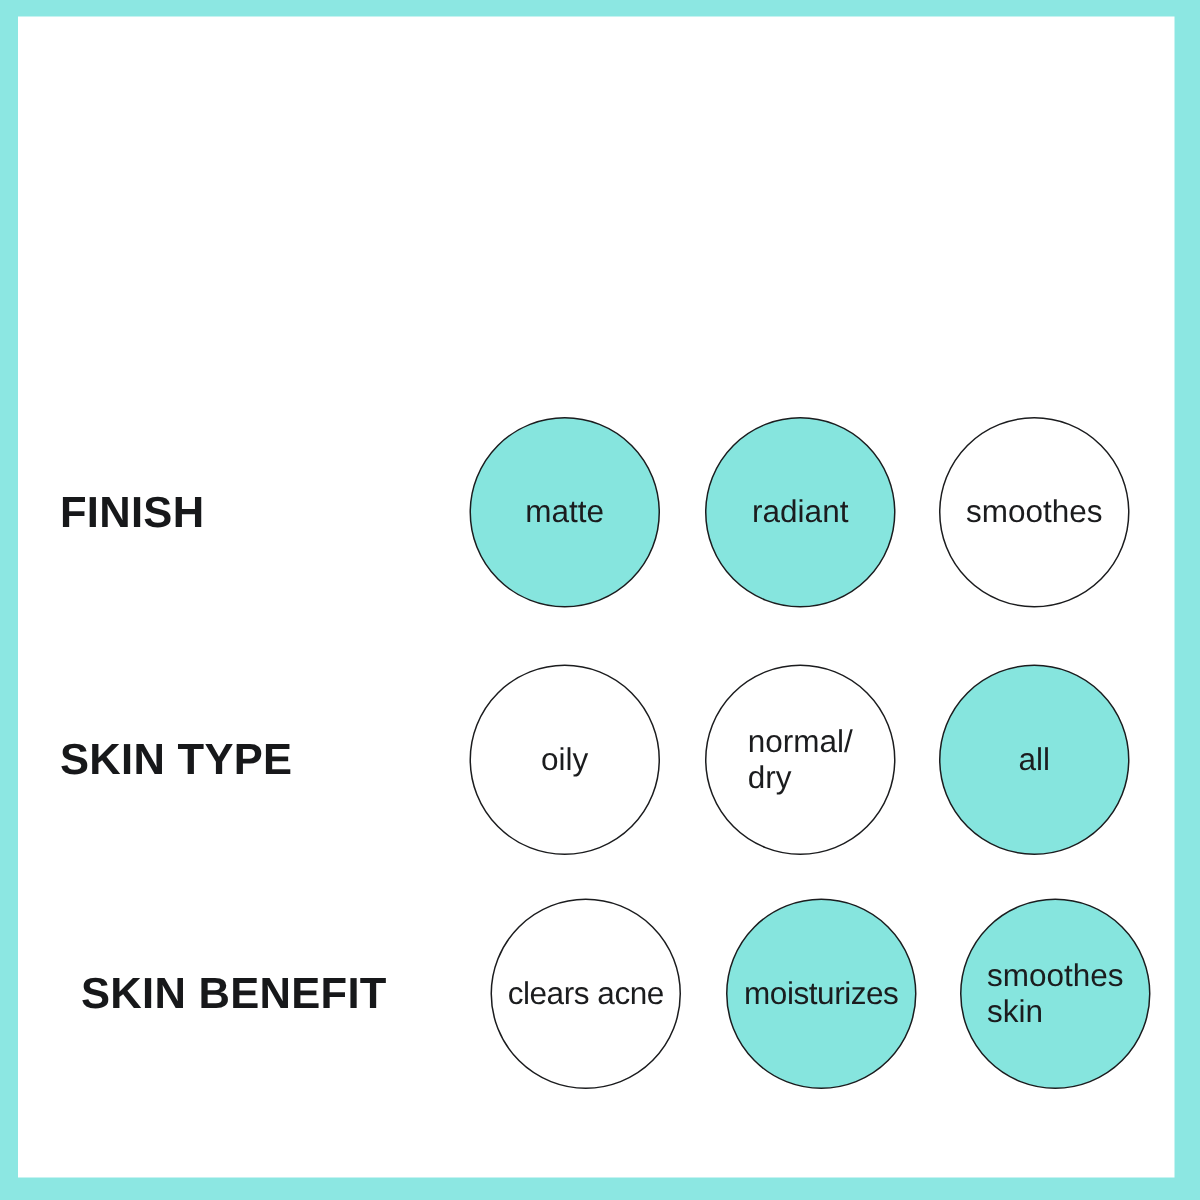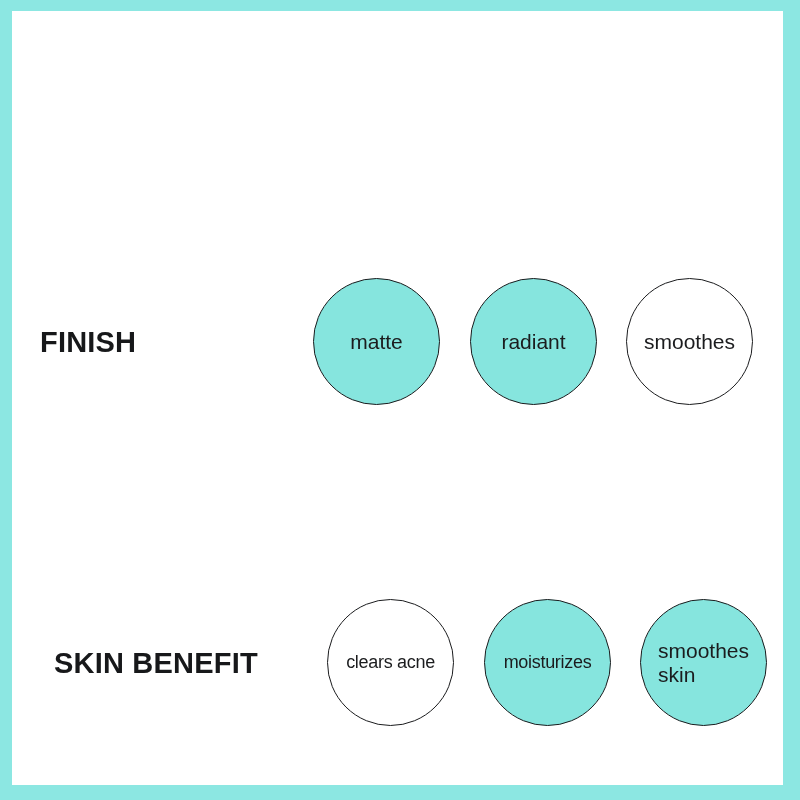--- a/index.html
+++ b/index.html
@@ -93,21 +93,21 @@
   .option-label {
     font-family: "Liberation Sans", sans-serif;
     font-weight: normal;
     font-size: 21px;
     line-height: 1.12;
     color: #1b1c1e;
     white-space: pre-line;
     padding: 0 1px;
   }
   .option-label.wide {
-    font-size: 18px;
+    font-size: 21px;
     letter-spacing: -0.3px;
   }
 </style>
 </head>
 <body>
 
 <div id="canvas">
   <div id="page">
     <div class="grid">
 
@@ -119,20 +119,35 @@
           </div>
           <div class="option-circle col-1 selected">
             <span class="option-label">radiant</span>
           </div>
           <div class="option-circle col-2">
             <span class="option-label">smoothes</span>
           </div>
         </div>
       </div>
 
+      <div class="attr-row row-1">
+        <div class="row-label">SKIN TYPE</div>
+        <div class="options">
+          <div class="option-circle col-0">
+            <span class="option-label">oily</span>
+          </div>
+          <div class="option-circle col-1">
+            <span class="option-label">normal/
+dry</span>
+          </div>
+          <div class="option-circle col-2 selected">
+            <span class="option-label">all</span>
+          </div>
+        </div>
+      </div>
 
       <div class="attr-row row-2">
         <div class="row-label">SKIN BENEFIT</div>
         <div class="options">
           <div class="option-circle col-0">
             <span class="option-label wide">clears acne</span>
           </div>
           <div class="option-circle col-1 selected">
             <span class="option-label wide">moisturizes</span>
           </div>

